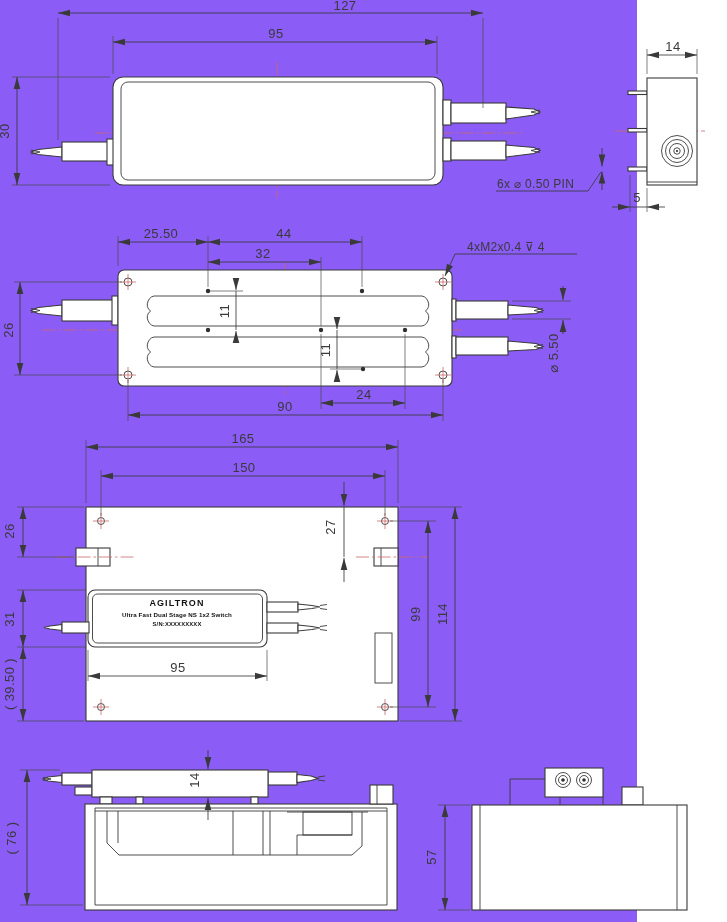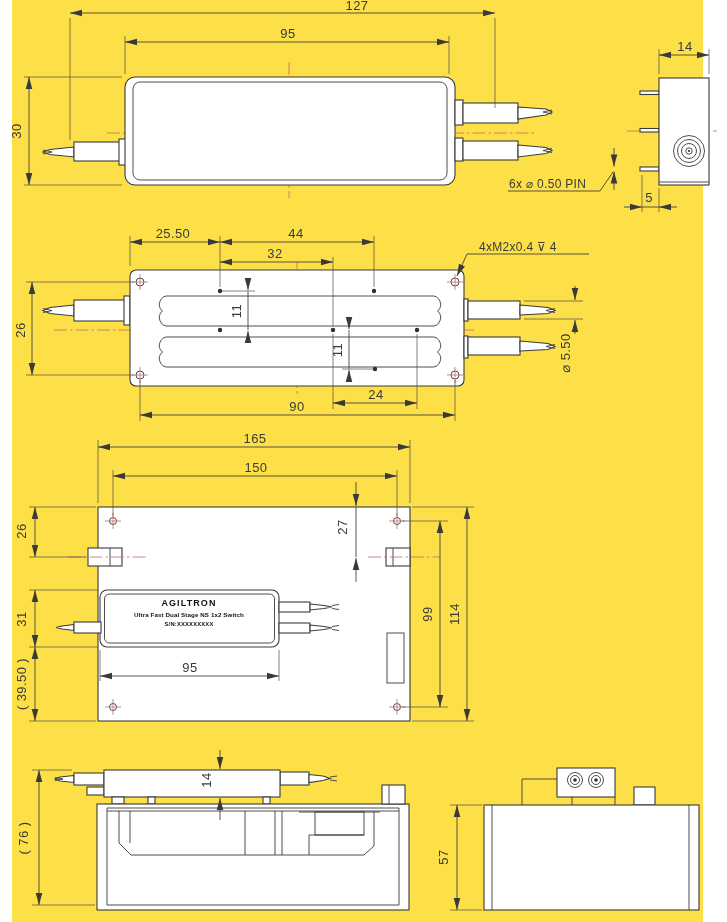--- a/index.html
+++ b/index.html
@@ -1,16 +1,16 @@
 <!DOCTYPE html>
 <html><head>
 <meta charset="utf-8">
 <style>
   html,body{margin:0;padding:0;background:#ffffff;}
-  .stage{width:691px;height:922px;position:relative;background:#fde047;margin-left:12px;}
+  .stage{width:637px;height:922px;position:relative;background:#8b5cf6;}
   svg{display:block;}          
   .olw{fill:#ffffff;stroke:#3a3a3a;stroke-width:1.1;}      
   .il{fill:none;stroke:#3a3a3a;stroke-width:0.9;}          
   .ext{fill:none;stroke:#4a4a4a;stroke-width:0.7;}         
   .dimln{fill:none;stroke:#3a3a3a;stroke-width:0.85;}      
   .cl{fill:none;stroke:#c96a6a;stroke-width:0.8;stroke-dasharray:13 3 2.5 3;} 
   .clx{fill:none;stroke:#c96a6a;stroke-width:0.8;}         
   .dot{fill:#2f2f2f;stroke:none;}
   text{font-family:"Liberation Sans","DejaVu Sans",sans-serif;fill:#3a3a3a;}
   .dim{font-size:13px;letter-spacing:0.4px;}

